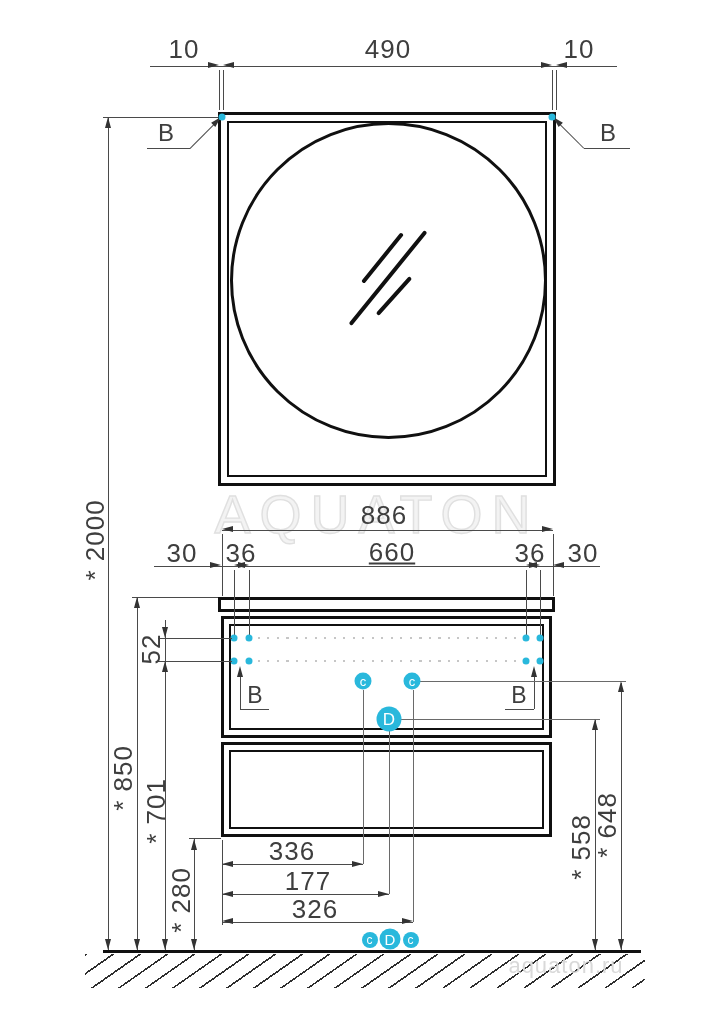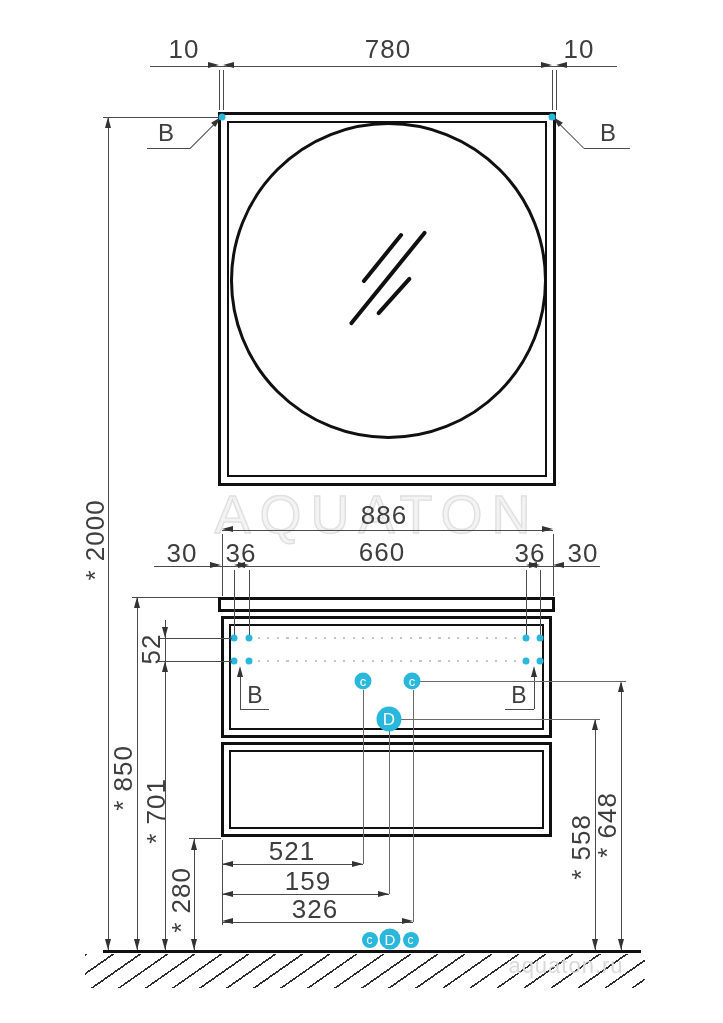--- a/index.html
+++ b/index.html
@@ -50,21 +50,21 @@
   <div class="hl" style="left:150px;top:65.5px;width:467px;"></div>
   <div class="vl" style="left:218.5px;top:70px;height:40px;"></div>
   <div class="vl" style="left:222.8px;top:70px;height:40px;"></div>
   <div class="vl" style="left:551.8px;top:70px;height:40px;"></div>
   <div class="vl" style="left:556px;top:70px;height:40px;"></div>
   <div class="ar ar-r" style="left:207.5px;top:62px;"></div>
   <div class="ar ar-l" style="left:222.8px;top:62px;"></div>
   <div class="ar ar-r" style="left:540.8px;top:62px;"></div>
   <div class="ar ar-l" style="left:556px;top:62px;"></div>
   <div class="lbl" style="left:184px;top:49px;">10</div>
-  <div class="lbl" style="left:388px;top:49px;">780</div>
+  <div class="lbl" style="left:388px;top:49px;">490</div>
   <div class="lbl" style="left:579px;top:49px;">10</div>
 
   <div class="hl" style="left:147px;top:148px;width:43px;"></div>
   <div class="hl" style="left:190px;top:148px;width:42.4px;transform:rotate(-45deg);transform-origin:0 50%;"></div>
   <div class="ar ar-r" style="left:210px;top:114px;transform:rotate(-45deg);transform-origin:100% 50%;"></div>
   <div class="blbl" style="left:166px;top:133px;">B</div>
   <div class="hl" style="left:584px;top:148px;width:46px;"></div>
   <div class="hl" style="left:554px;top:118px;width:42.4px;transform:rotate(45deg);transform-origin:0 50%;"></div>
   <div class="ar ar-l" style="left:553px;top:114px;transform:rotate(45deg);transform-origin:0 50%;"></div>
   <div class="blbl" style="left:608px;top:133px;">B</div>
@@ -82,21 +82,21 @@
 
   <div class="hl" style="left:154px;top:565.5px;width:446px;"></div>
   <div class="ar ar-r" style="left:210px;top:562px;"></div>
   <div class="ar ar-l" style="left:234px;top:562px;"></div>
   <div class="ar ar-r" style="left:237.5px;top:562px;"></div>
   <div class="ar ar-l" style="left:525.5px;top:562px;"></div>
   <div class="ar ar-r" style="left:529px;top:562px;"></div>
   <div class="ar ar-l" style="left:553px;top:562px;"></div>
   <div class="lbl" style="left:182px;top:553px;">30</div>
   <div class="lbl" style="left:241px;top:553px;">36</div>
-  <div class="lbl" style="left:382px;top:552px;">660</div>
+  <div class="lbl" style="left:392px;top:552px;text-decoration:underline;">660</div>
   <div class="lbl" style="left:530px;top:553px;">36</div>
   <div class="lbl" style="left:583px;top:553px;">30</div>
 
   <div class="frame" style="left:218px;top:597px;width:331px;height:9px;"></div>
   <div class="frame" style="left:221px;top:616px;width:325px;height:116px;"></div>
   <div class="frame2" style="left:229px;top:624px;width:311px;height:102px;"></div>
   <div class="frame" style="left:221px;top:742px;width:325px;height:89px;"></div>
   <div class="frame2" style="left:229px;top:750px;width:311px;height:75px;"></div>
 
   <div class="vl" style="left:234px;top:570px;height:65px;"></div>
@@ -168,26 +168,26 @@
 
   <div class="vl" style="left:621px;top:683px;height:267px;"></div>
   <div class="ar ar-u" style="left:617.5px;top:681px;"></div>
   <div class="ar ar-d" style="left:617.5px;top:939px;"></div>
   <div class="vlbl" style="left:607px;top:825px;">* 648</div>
 
   <div class="vl" style="left:222px;top:840px;height:85px;"></div>
   <div class="hl" style="left:222px;top:864px;width:141px;"></div>
   <div class="ar ar-l" style="left:222px;top:860.5px;"></div>
   <div class="ar ar-r" style="left:352px;top:860.5px;"></div>
-  <div class="lbl" style="left:292px;top:851px;">521</div>
+  <div class="lbl" style="left:292px;top:851px;">336</div>
 
   <div class="hl" style="left:222px;top:894px;width:166.5px;"></div>
   <div class="ar ar-l" style="left:222px;top:890.5px;"></div>
   <div class="ar ar-r" style="left:377.5px;top:890.5px;"></div>
-  <div class="lbl" style="left:308px;top:881px;">159</div>
+  <div class="lbl" style="left:308px;top:881px;">177</div>
 
   <div class="hl" style="left:222px;top:921.5px;width:190.5px;"></div>
   <div class="ar ar-l" style="left:222px;top:918px;"></div>
   <div class="ar ar-r" style="left:401.5px;top:918px;"></div>
   <div class="lbl" style="left:315px;top:909px;">326</div>
 
   <div class="marker mk-bs" style="left:369.5px;top:940px;">c</div>
   <div class="marker mk-bb" style="left:390px;top:938.5px;">D</div>
   <div class="marker mk-bs" style="left:410.5px;top:940px;">c</div>
 

